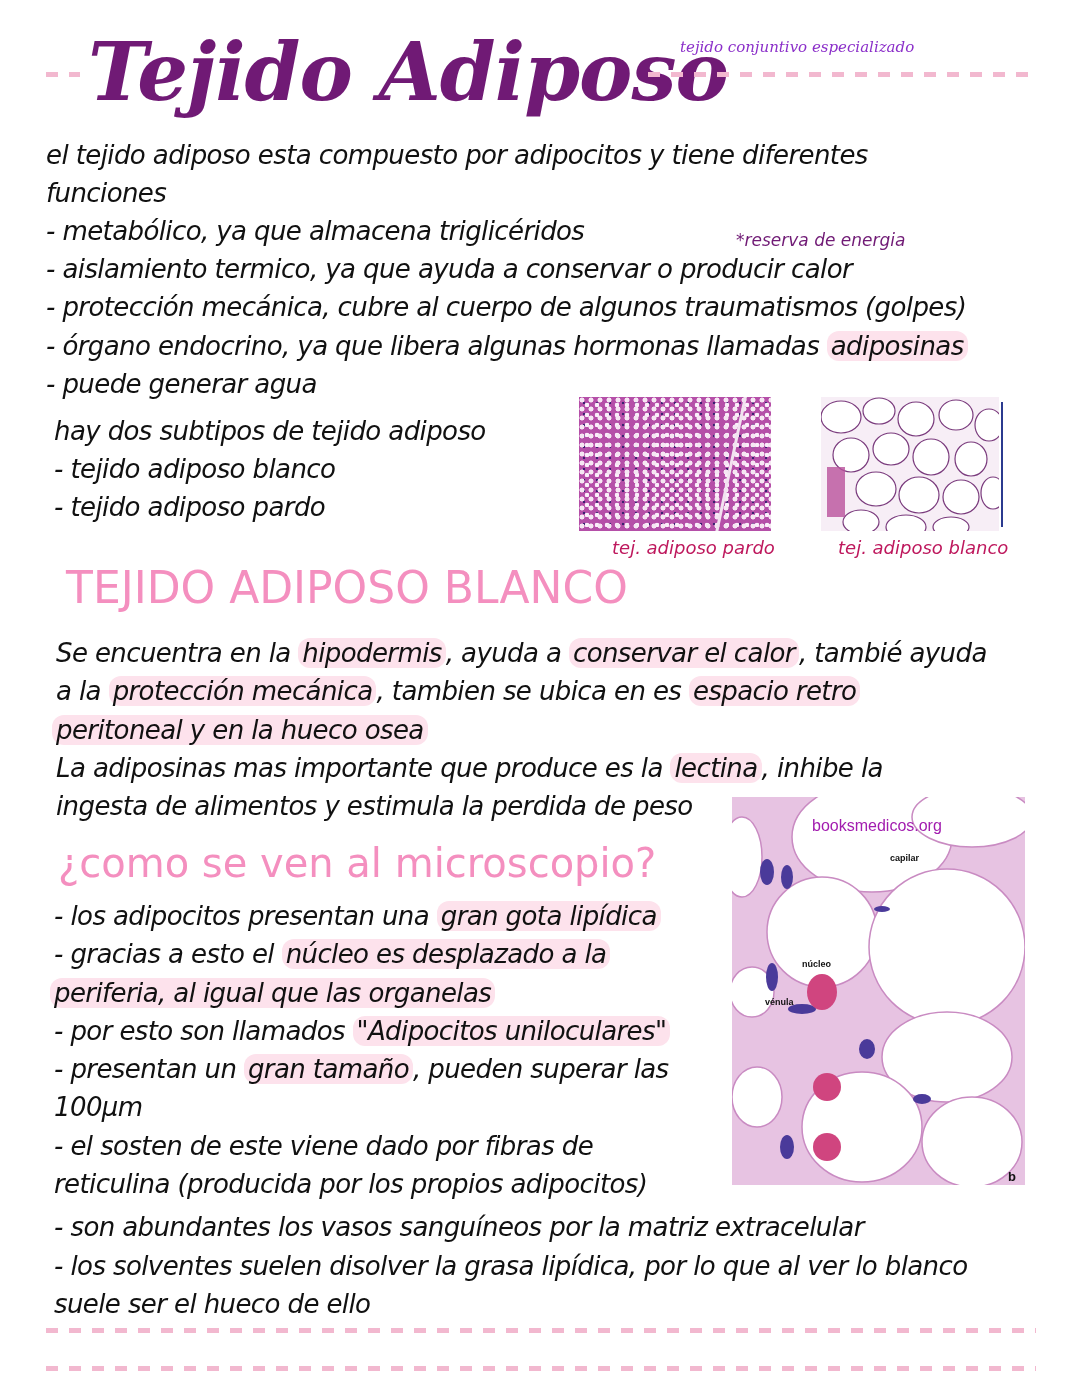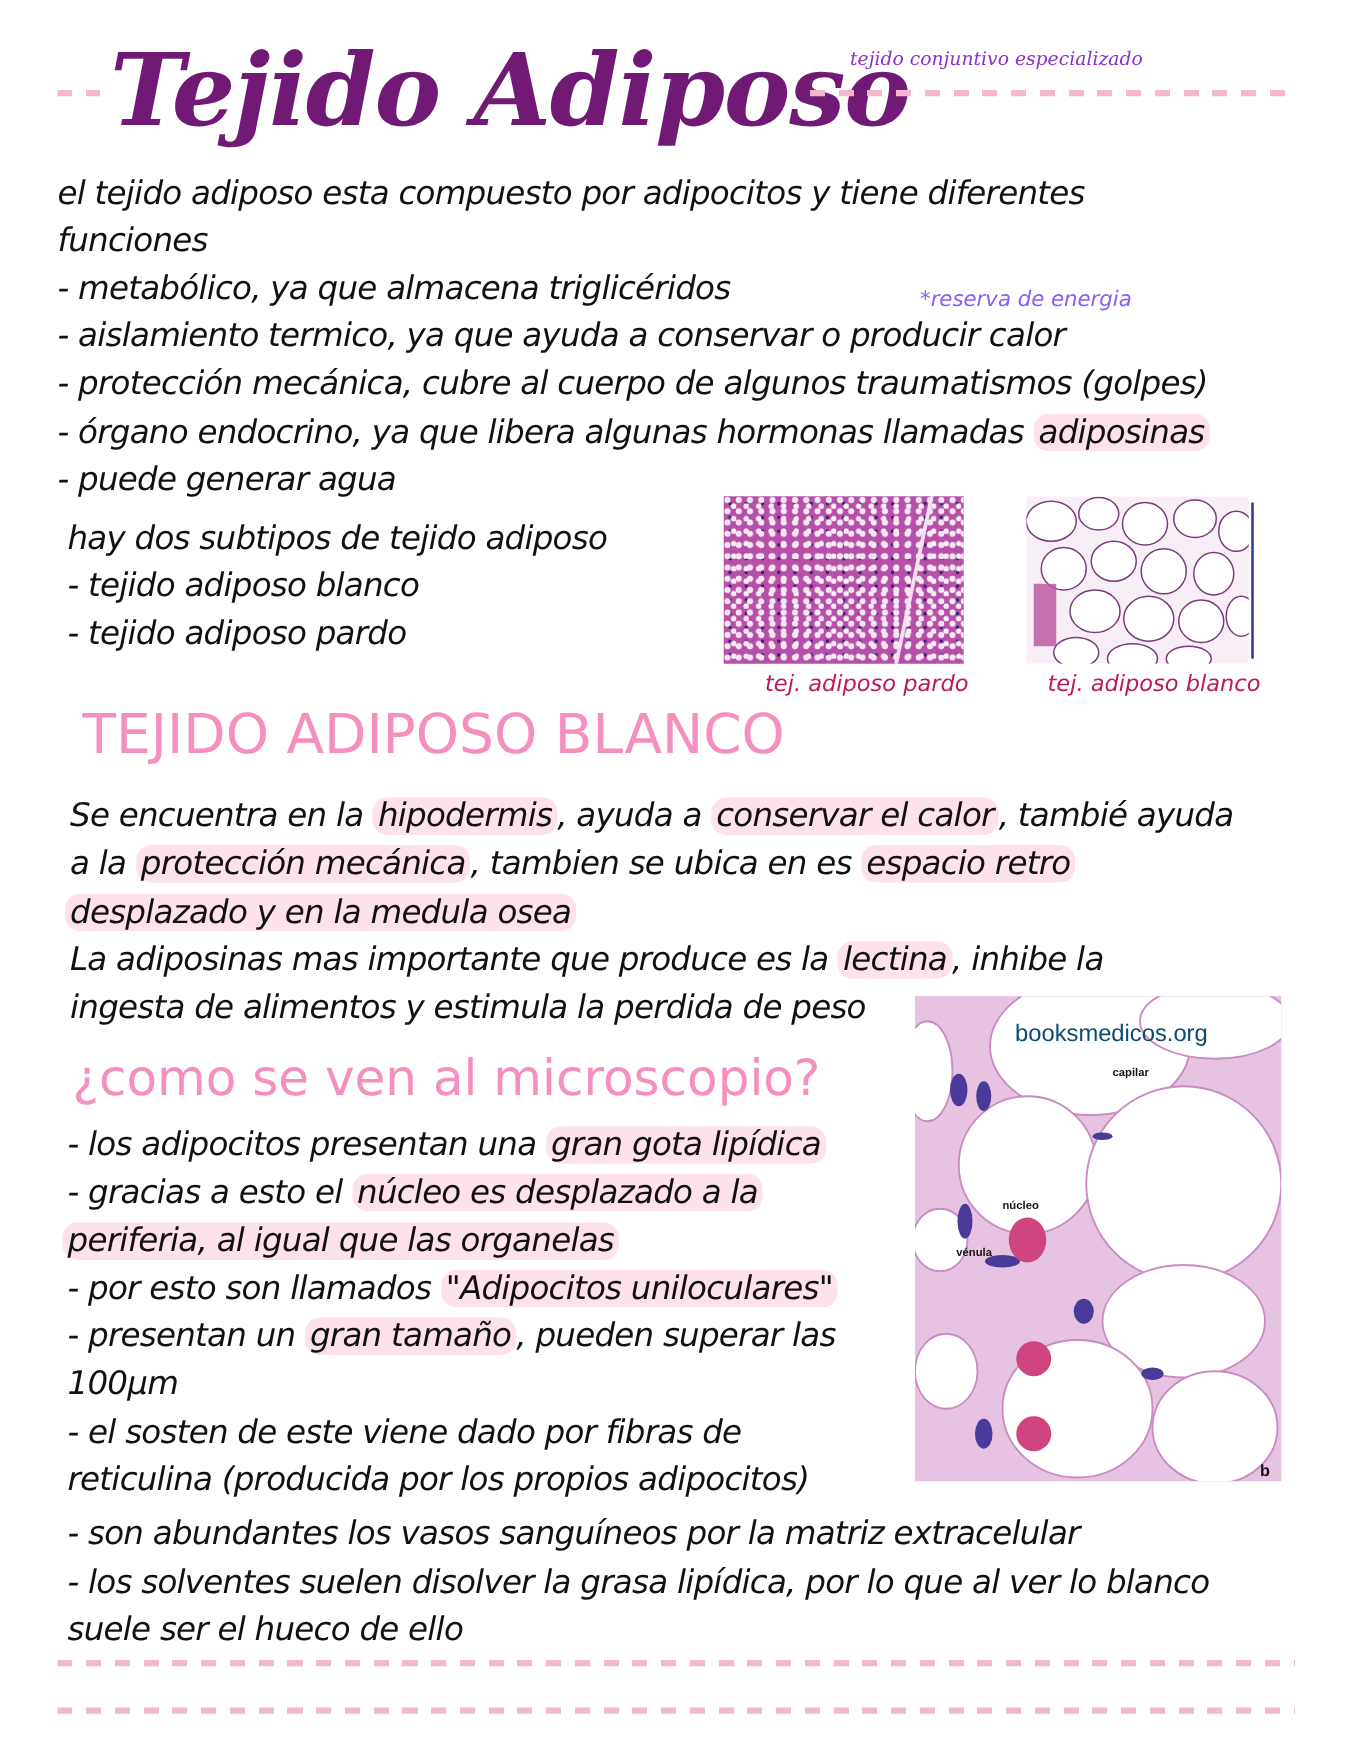--- a/index.html
+++ b/index.html
@@ -3,21 +3,21 @@
 <meta charset="utf-8">
 <style>
   html,body{margin:0;padding:0;background:#fff;}
   body{width:1080px;height:1397px;position:relative;overflow:hidden;font-family:"DejaVu Serif",serif;color:#111;}
   .abs{position:absolute;}
   .title{left:88px;top:0px;font-family:"DejaVu Serif",serif;font-style:italic;font-weight:bold;font-size:80px;color:#701a75;letter-spacing:-1px;line-height:120px;margin-top:12px;}
   .subtitle{left:680px;top:38px;font-size:15px;font-style:italic;color:#8b2fc9;}
   .dash{position:absolute;height:5px;background-image:repeating-linear-gradient(90deg,#f2b8cf 0 12px,transparent 12px 23px);}
   .txt{position:absolute;font-size:26px;font-style:italic;line-height:38.5px;white-space:nowrap;font-family:"DejaVu Sans",sans-serif;letter-spacing:-0.6px;transform-origin:left top;}
   .hl{background:#fde2ec;border-radius:12px;padding:0 4px;}
-  .note{position:absolute;font-size:17px;font-style:italic;color:#8b5cf6;font-family:"DejaVu Sans",sans-serif;}
+  .note{position:absolute;font-size:17px;font-style:italic;color:#701a75;font-family:"DejaVu Sans",sans-serif;}
   .h2{position:absolute;font-family:"DejaVu Sans",sans-serif;color:#f48fbf;font-size:44px;letter-spacing:0px;}
   .img{position:absolute;overflow:hidden;}
   .cap{position:absolute;font-size:18px;font-style:italic;font-family:"DejaVu Sans",sans-serif;color:#be185d;}
   .lbl{position:absolute;font-family:"Liberation Sans",sans-serif;font-size:9px;font-weight:bold;color:#111;}
 </style>
 </head>
 <body>
 
 <div class="dash" style="left:46px;top:72px;width:34px;"></div>
 <div class="abs title">Tejido Adiposo</div>
@@ -66,21 +66,21 @@
     <rect x="6" y="70" width="18" height="50" fill="#b9519c" opacity="0.8"></rect>
     <rect x="178" y="0" width="8" height="134" fill="#fff"></rect>
     <line x1="181" y1="5" x2="181" y2="130" stroke="#2b3a8f" stroke-width="2"></line>
   </svg>
 </div>
 <div class="cap" style="left:838px;top:537px;">tej. adiposo blanco</div>
 
 <div class="h2" style="left:66px;top:562px;">TEJIDO ADIPOSO BLANCO</div>
 <div class="txt" style="left:56px;top:634px;"><span>Se encuentra en la </span><span class="hl">hipodermis</span><span>, ayuda a </span><span class="hl">conservar el calor</span><span>, tambié ayuda</span></div>
 <div class="txt" style="left:56px;top:672px;"><span>a la </span><span class="hl">protección mecánica</span><span>, tambien se ubica en es </span><span class="hl">espacio retro</span></div>
-<div class="txt" style="left:52px;top:711px;"><span class="hl">desplazado y en la medula osea</span></div>
+<div class="txt" style="left:52px;top:711px;"><span class="hl">peritoneal y en la hueco osea</span></div>
 <div class="txt" style="left:56px;top:749px;"><span>La adiposinas mas importante que produce es la </span><span class="hl">lectina</span><span>, inhibe la</span></div>
 <div class="txt" style="left:56px;top:787px;">ingesta de alimentos y estimula la perdida de peso</div>
 
 <div class="img" style="left:732px;top:797px;width:293px;height:388px;background:#e3b6dc;">
   <svg width="293" height="388">
     <rect width="293" height="388" fill="#e7c3e2"></rect>
     <g fill="#fff" stroke="#c98bc2" stroke-width="1.5">
       <ellipse cx="140" cy="40" rx="80" ry="55"></ellipse>
       <ellipse cx="90" cy="135" rx="55" ry="55"></ellipse>
       <ellipse cx="215" cy="150" rx="78" ry="78"></ellipse>
@@ -101,21 +101,21 @@
         <ellipse cx="70" cy="212" rx="14" ry="5"></ellipse>
       <ellipse cx="190" cy="302" rx="9" ry="5"></ellipse>
         <ellipse cx="55" cy="350" rx="7" ry="12"></ellipse>
     </g>
     <g fill="#d0457f">
         <ellipse cx="90" cy="195" rx="15" ry="18"></ellipse>
         <ellipse cx="95" cy="290" rx="14" ry="14"></ellipse>
         <ellipse cx="95" cy="350" rx="14" ry="14"></ellipse>
       </g>
   </svg>
-  <div class="abs" style="left:80px;top:20px;font-family:'Liberation Sans',sans-serif;font-size:19px;color:#0c4a6e;text-align:center;">booksmedicos.org</div>
+  <div class="abs" style="left:80px;top:20px;font-family:'Liberation Sans',sans-serif;font-size:16px;color:#a21caf;text-align:center;">booksmedicos.org</div>
   <div class="lbl" style="left:158px;top:56px;">capilar</div>
   <div class="lbl" style="left:70px;top:162px;">núcleo</div>
   <div class="lbl" style="left:33px;top:184px;margin-top:16px;">vénula</div>
   <div class="lbl" style="left:276px;top:372px;font-size:13px;">b</div>
 </div>
 
 <div class="h2" style="left:58px;top:840px;font-size:40px;">¿como se ven al microscopio?</div>
 <div class="txt" style="left:54px;top:897px;text-align:center;"><span>- los adipocitos presentan una </span><span class="hl">gran gota lipídica</span></div>
 <div class="txt" style="left:54px;top:935px;"><span>- gracias a esto el </span><span class="hl">núcleo es desplazado a la</span></div>
 <div class="txt" style="left:50px;top:974px;"><span class="hl">periferia, al igual que las organelas</span></div>

